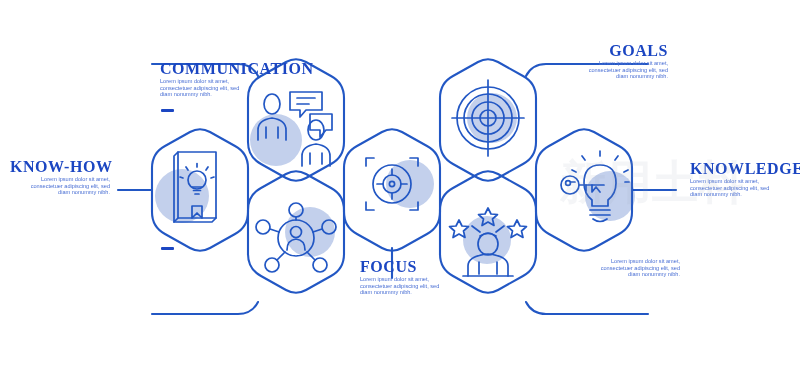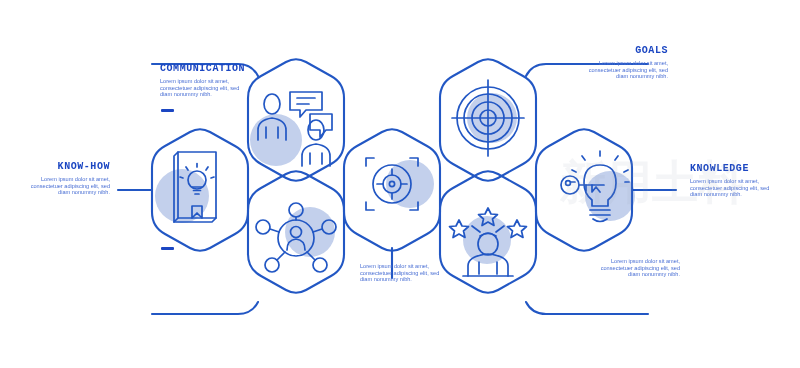--- a/index.html
+++ b/index.html
@@ -5,23 +5,23 @@
   html,body{margin:0;padding:0;}
   body{
     width:800px;height:368px;background:#ffffff;overflow:hidden;
     font-family:"Liberation Sans", sans-serif;
     position:relative;
   }
   #stage{position:absolute;inset:0;width:800px;height:368px;}
   svg.layer{position:absolute;left:0;top:0;width:800px;height:368px;}
   .lbl{position:absolute;}
   .lbl .title{
-    font-family:Liberation Mono, monospace;
+    font-family:Liberation Serif, serif;
     font-weight:700;
-    font-size:10px;
+    font-size:16px;
     letter-spacing:0.55px;
     color:#1b46c2;
     white-space:nowrap;
     line-height:13px;
   }
   .lbl .body{
     font-family:"Liberation Sans", sans-serif;
     font-size:5.6px;
     line-height:6.6px;
     color:#4a6fd4;
@@ -203,20 +203,21 @@
 
   <div class="lbl right" style="left:10px;top:160px;width:100px;">
     <div class="title">KNOW-HOW</div>
     <div class="body">Lorem ipsum dolor sit amet, consectetuer adipiscing elit, sed diam nonummy nibh.</div>
   </div>
   <div class="dash" style="left:161px;top:109px;"></div>
 
   <div class="dash" style="left:161px;top:247px;"></div>
 
   <div class="lbl" style="left:360px;top:260px;width:100px;">
+    <div class="title">FOCUS</div>
     <div class="body">Lorem ipsum dolor sit amet, consectetuer adipiscing elit, sed diam nonummy nibh.</div>
   </div>
 
   <div class="lbl right" style="left:558px;top:44px;width:110px;">
     <div class="title">GOALS</div>
     <div class="body">Lorem ipsum dolor sit amet, consectetuer adipiscing elit, sed diam nonummy nibh.</div>
   </div>
 
   <div class="lbl right above" style="left:570px;top:258px;width:110px;">
     <div class="body">Lorem ipsum dolor sit amet, consectetuer adipiscing elit, sed diam nonummy nibh.</div>

